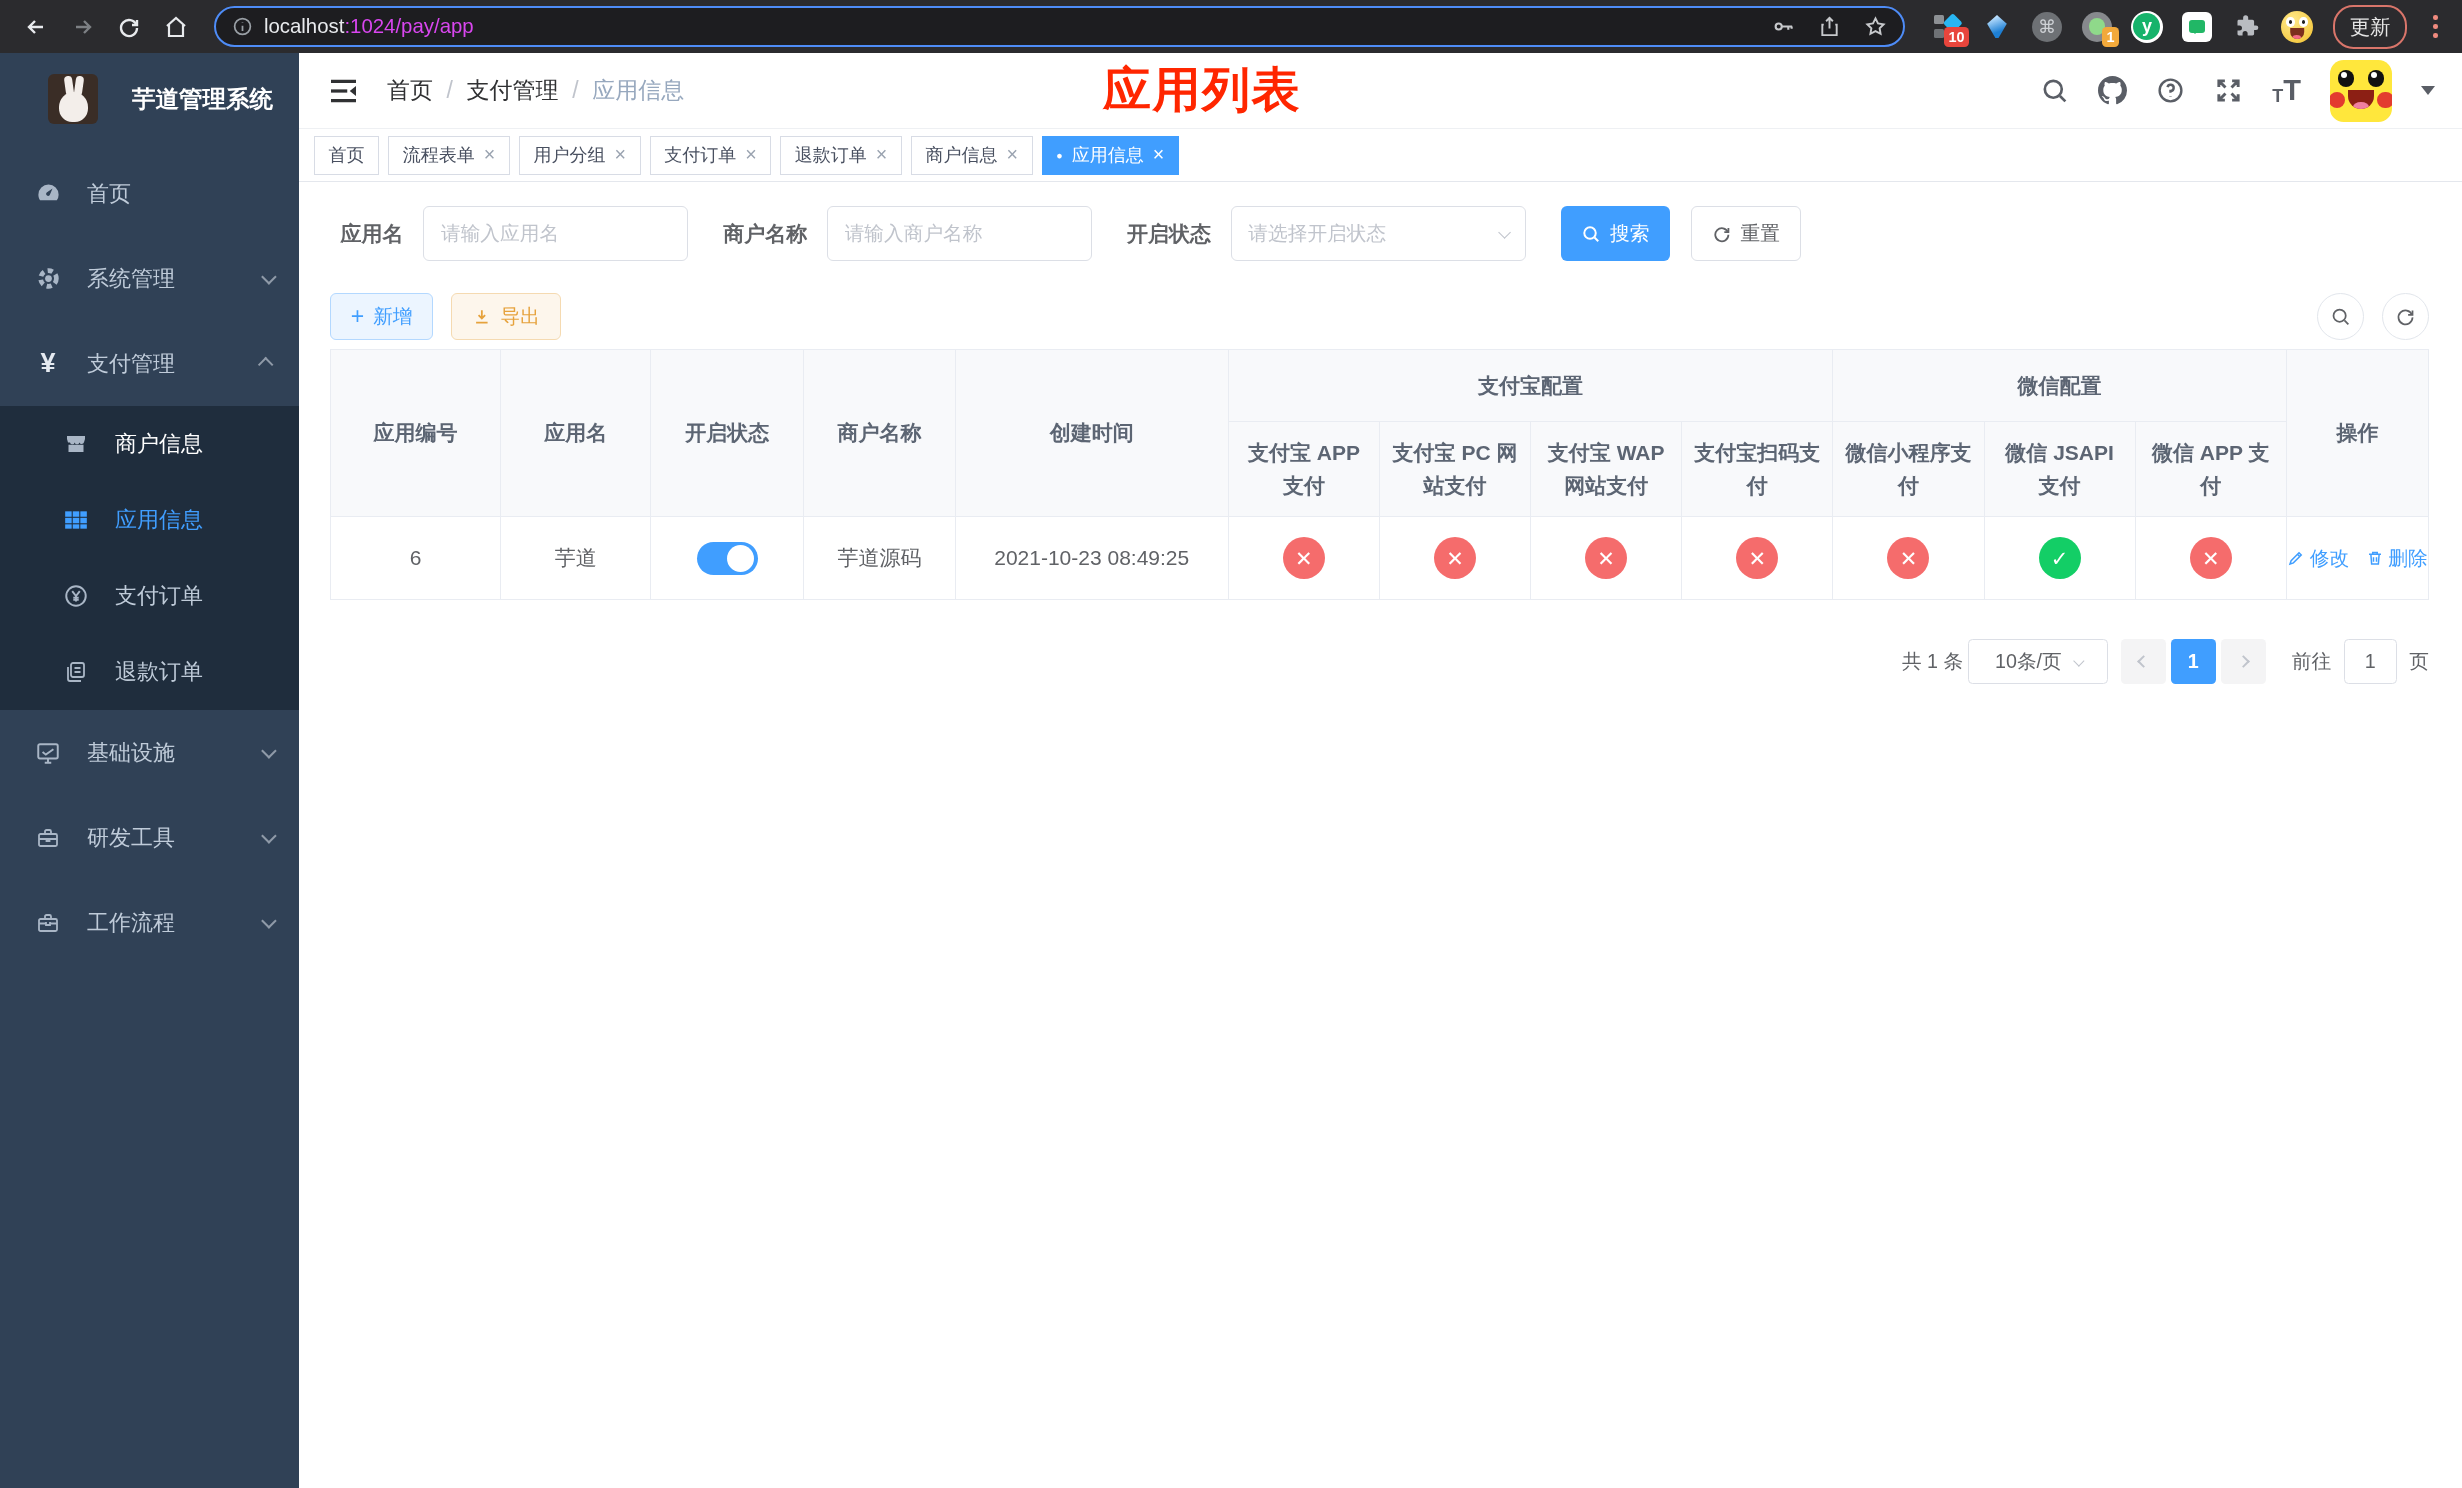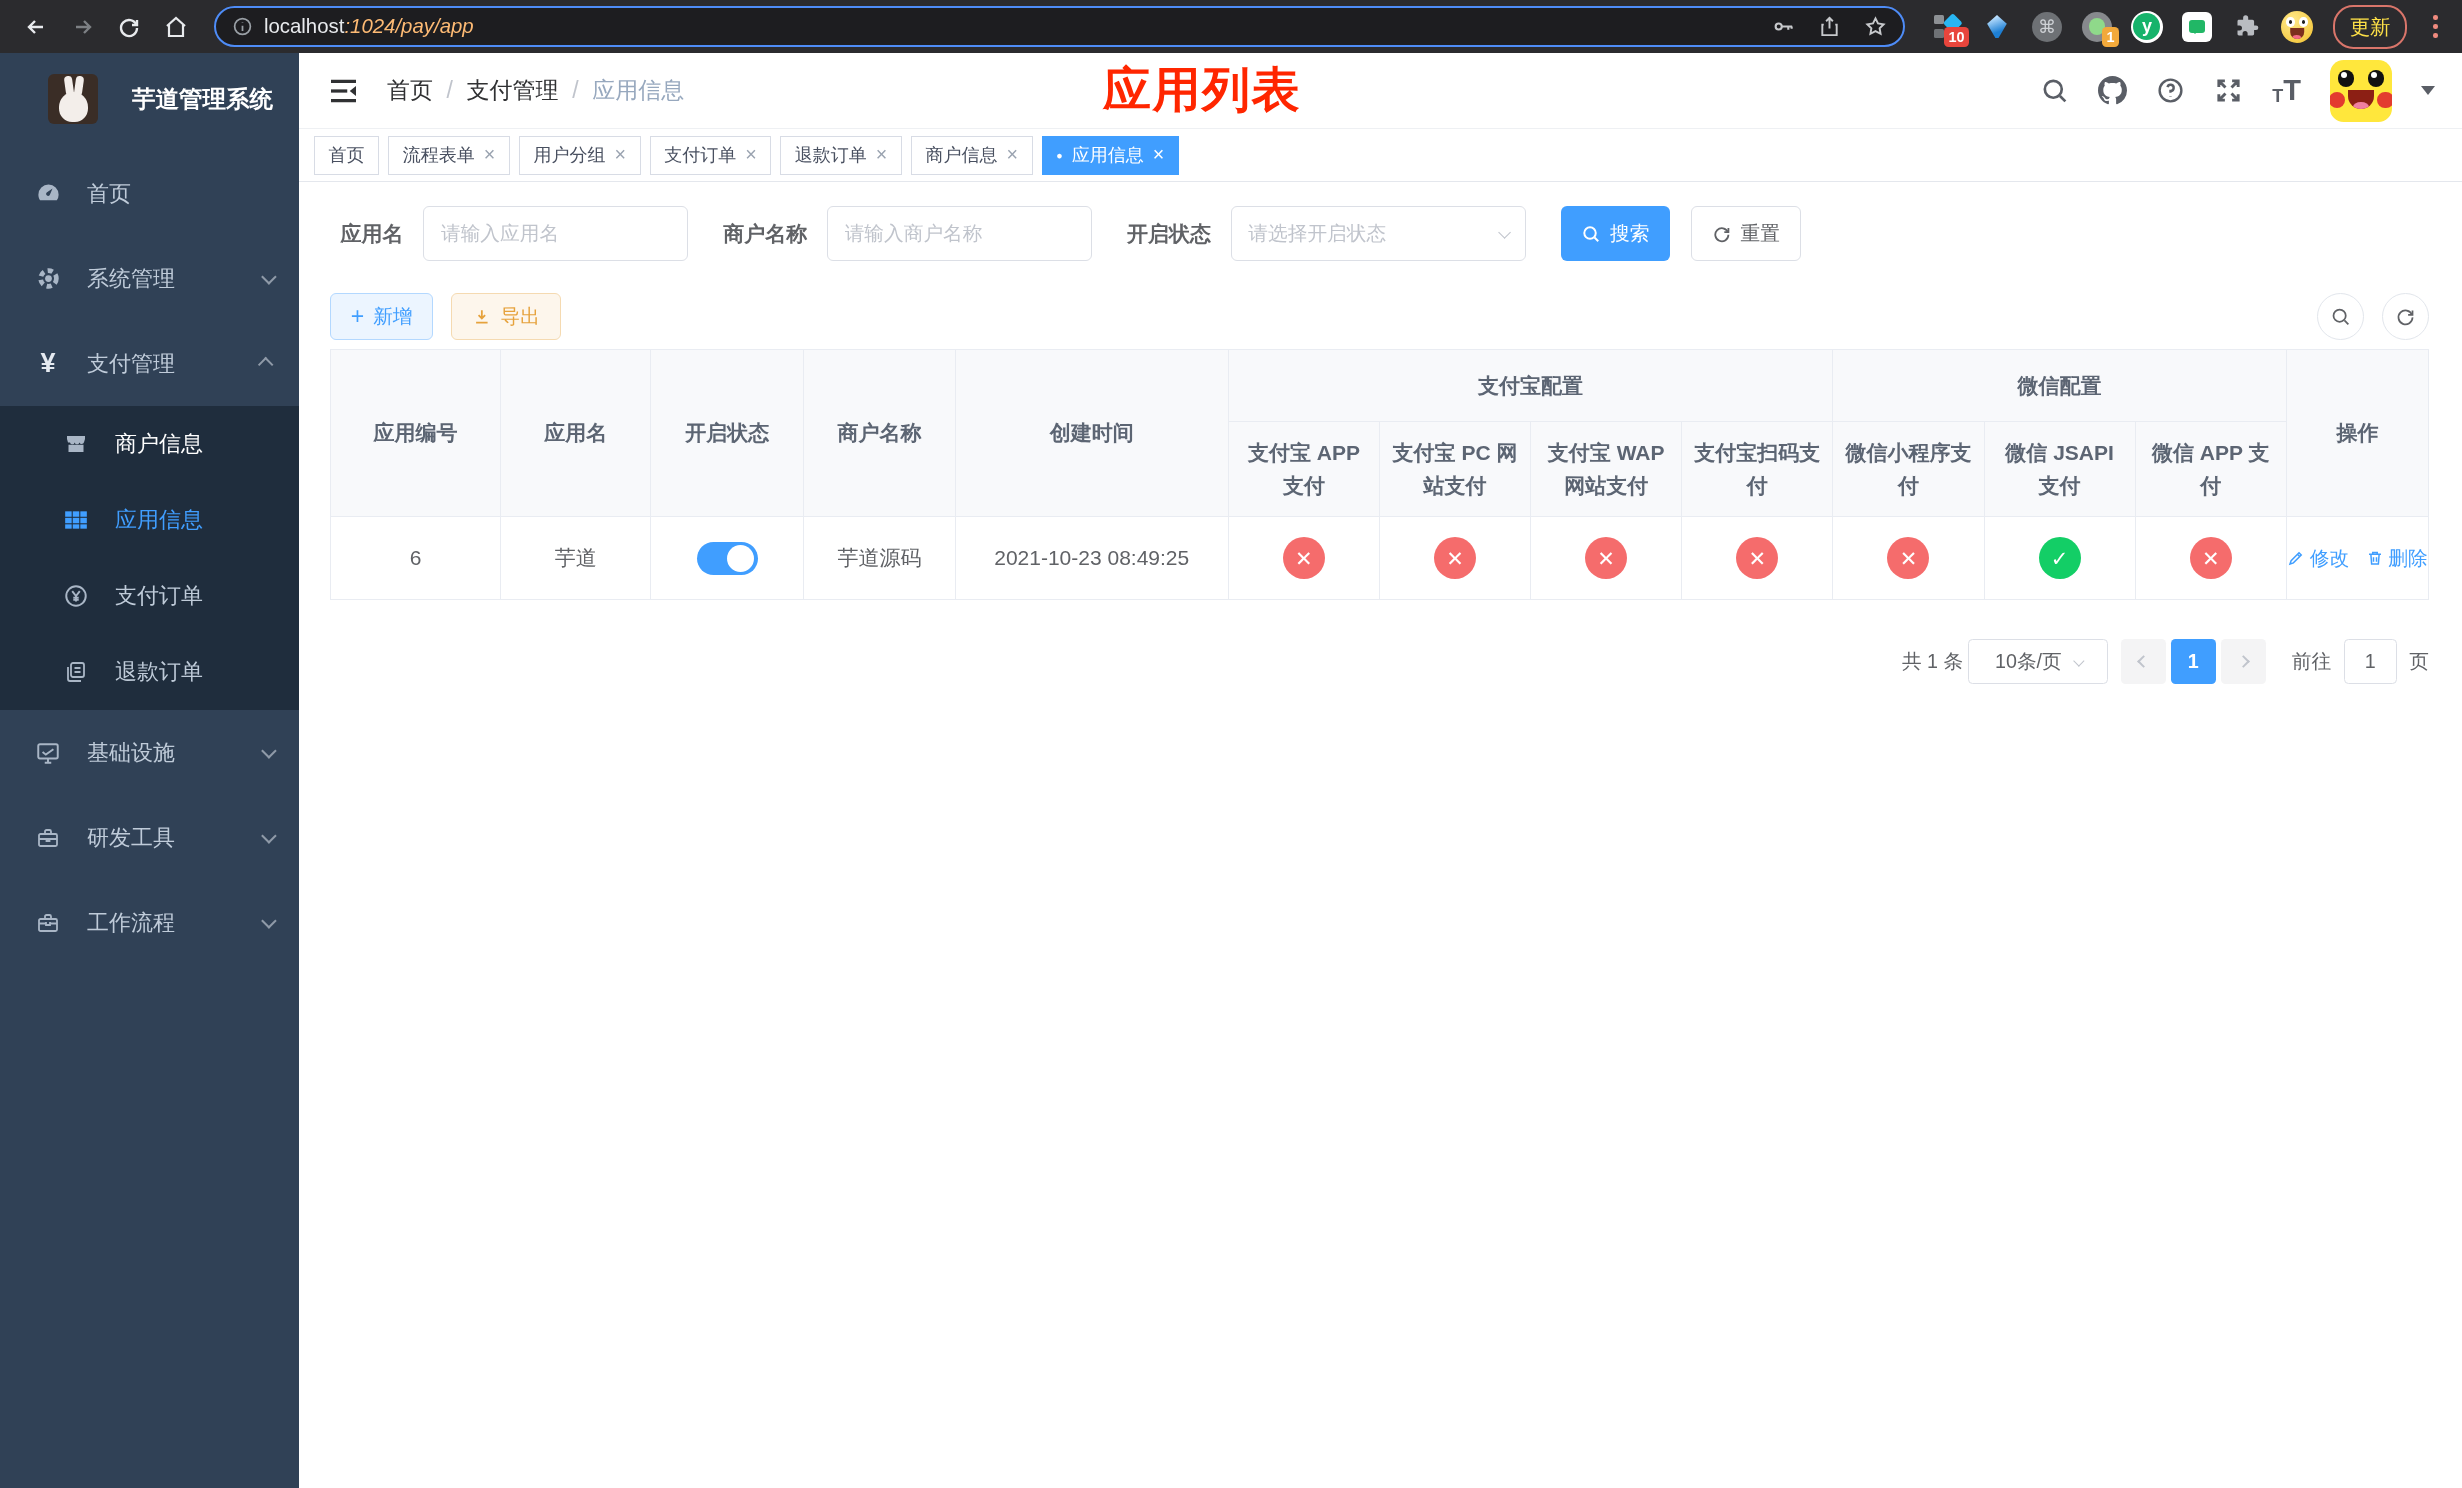--- a/index.html
+++ b/index.html
@@ -9,21 +9,21 @@
   
   .browser-bar { height:53px; background:#2b2b2e; display:flex; align-items:center; padding:0 16.7px; gap:7.6px; }
   .nav-btn { width:39px; height:39px; display:flex; align-items:center; justify-content:center;
     color:#e8eaed; font-size:26px; border-radius:50%; flex:none; }
   .nav-btn.dim { color:#7d8084; }
   .nav-btn svg { width:24px; height:24px; }
   .url-pill { flex:1; height:41px; margin:0 10.6px; background:#1d1d20; border:2.3px solid #4e8cf7;
     border-radius:22px; display:flex; align-items:center; padding:0 16.7px; gap:10.6px; min-width:0; }
   .url-pill .info-ic { color:#9aa0a6; flex:none; }
   .url-text { flex:1; font-size:20.4px; white-space:nowrap; overflow:hidden; }
-  .url-host { color:#e8eaed; } .url-rest { color:#fdba74;font-style:italic; }
+  .url-host { color:#e8eaed; } .url-rest { color:#d946ef; }
   .pill-right { display:flex; align-items:center; gap:23px; color:#c7c9cc; flex:none; }
   .pill-right svg { width:23px; height:23px; }
   .ext-row { display:flex; align-items:center; gap:18px; margin:0 7.6px; flex:none; }
   .ext { width:32px; height:32px; position:relative; display:flex; align-items:center; justify-content:center; flex:none; }
   .badge { position:absolute; right:-6px; bottom:-4.5px; background:#e8453c; color:#fff; font-size:14.4px;
     line-height:1; padding:3px 4.5px; border-radius:4.5px; font-weight:700; }
   .badge.orange { background:#f2a93b; }
   .ext-sq1 { position:absolute; left:3px; top:4.5px; width:9.8px; height:9px; background:#8d9094; border-radius:1.5px; }
   .ext-sq2 { position:absolute; left:3px; bottom:4.5px; width:9.8px; height:9px; background:#6f7276; border-radius:1.5px; }
   .ext-diamond { position:absolute; right:3.8px; top:5.3px; width:13.6px; height:13.6px; background:#29b6f2; transform:rotate(45deg); border-radius:2.3px; }
@@ -39,21 +39,21 @@
   .ext-chat .bubble { width:16.7px; height:13.6px; background:#21b766; border-radius:3px; position:relative; }
   .ext-chat .bubble:after { content:""; position:absolute; left:2.3px; bottom:-4.5px; border:4.5px solid transparent; border-top-color:#21b766; }
   .ext-puzzle { color:#b9bcc1; }
   .ext-face { width:32px; height:32px; border-radius:50%; background:radial-gradient(circle at 35% 30%,#ffe98a,#f2c12e); position:relative; }
   .ext-face .eye { position:absolute; top:6.8px; width:8.3px; height:9.8px; background:#fff; border-radius:50%; }
   .ext-face .eye:after { content:""; position:absolute; left:2.3px; top:2.3px; width:3.8px; height:4.5px; background:#222; border-radius:50%; }
   .ext-face .eye.l { left:5.3px; } .ext-face .eye.r { right:5.3px; }
   .ext-face .mouth { position:absolute; left:50%; bottom:3.8px; transform:translateX(-50%);
     width:13.6px; height:10.6px; background:#7c2f1d; border-radius:0 0 9px 9px; overflow:hidden; }
   .ext-face .mouth:after { content:""; position:absolute; left:2.3px; bottom:-2.3px; width:9px; height:6px; background:#f46a86; border-radius:50%; }
-  .update-pill { border:2.3px solid #d9756a; color:#fde047; font-size:20.4px; border-radius:20.4px;
+  .update-pill { border:2.3px solid #d9756a; color:#e5e5e5; font-size:20.4px; border-radius:20.4px;
     padding:6px 15px; margin:0 10.6px 0 4.5px; flex:none; }
   .kebab { display:flex; flex-direction:column; gap:4.5px; padding:3px 7.6px; flex:none; }
   .kebab i { width:4.5px; height:4.5px; border-radius:50%; background:#f08a7e; }
 
   
   .app { display:flex; height:1436px; }
 
   
   .sidebar { width:299px; background:#304156; color:#bfcbd9; flex:none; display:flex; flex-direction:column; }
   .logo-row { display:flex; align-items:center; gap:34px; padding:21px 0 18px 48px; }

